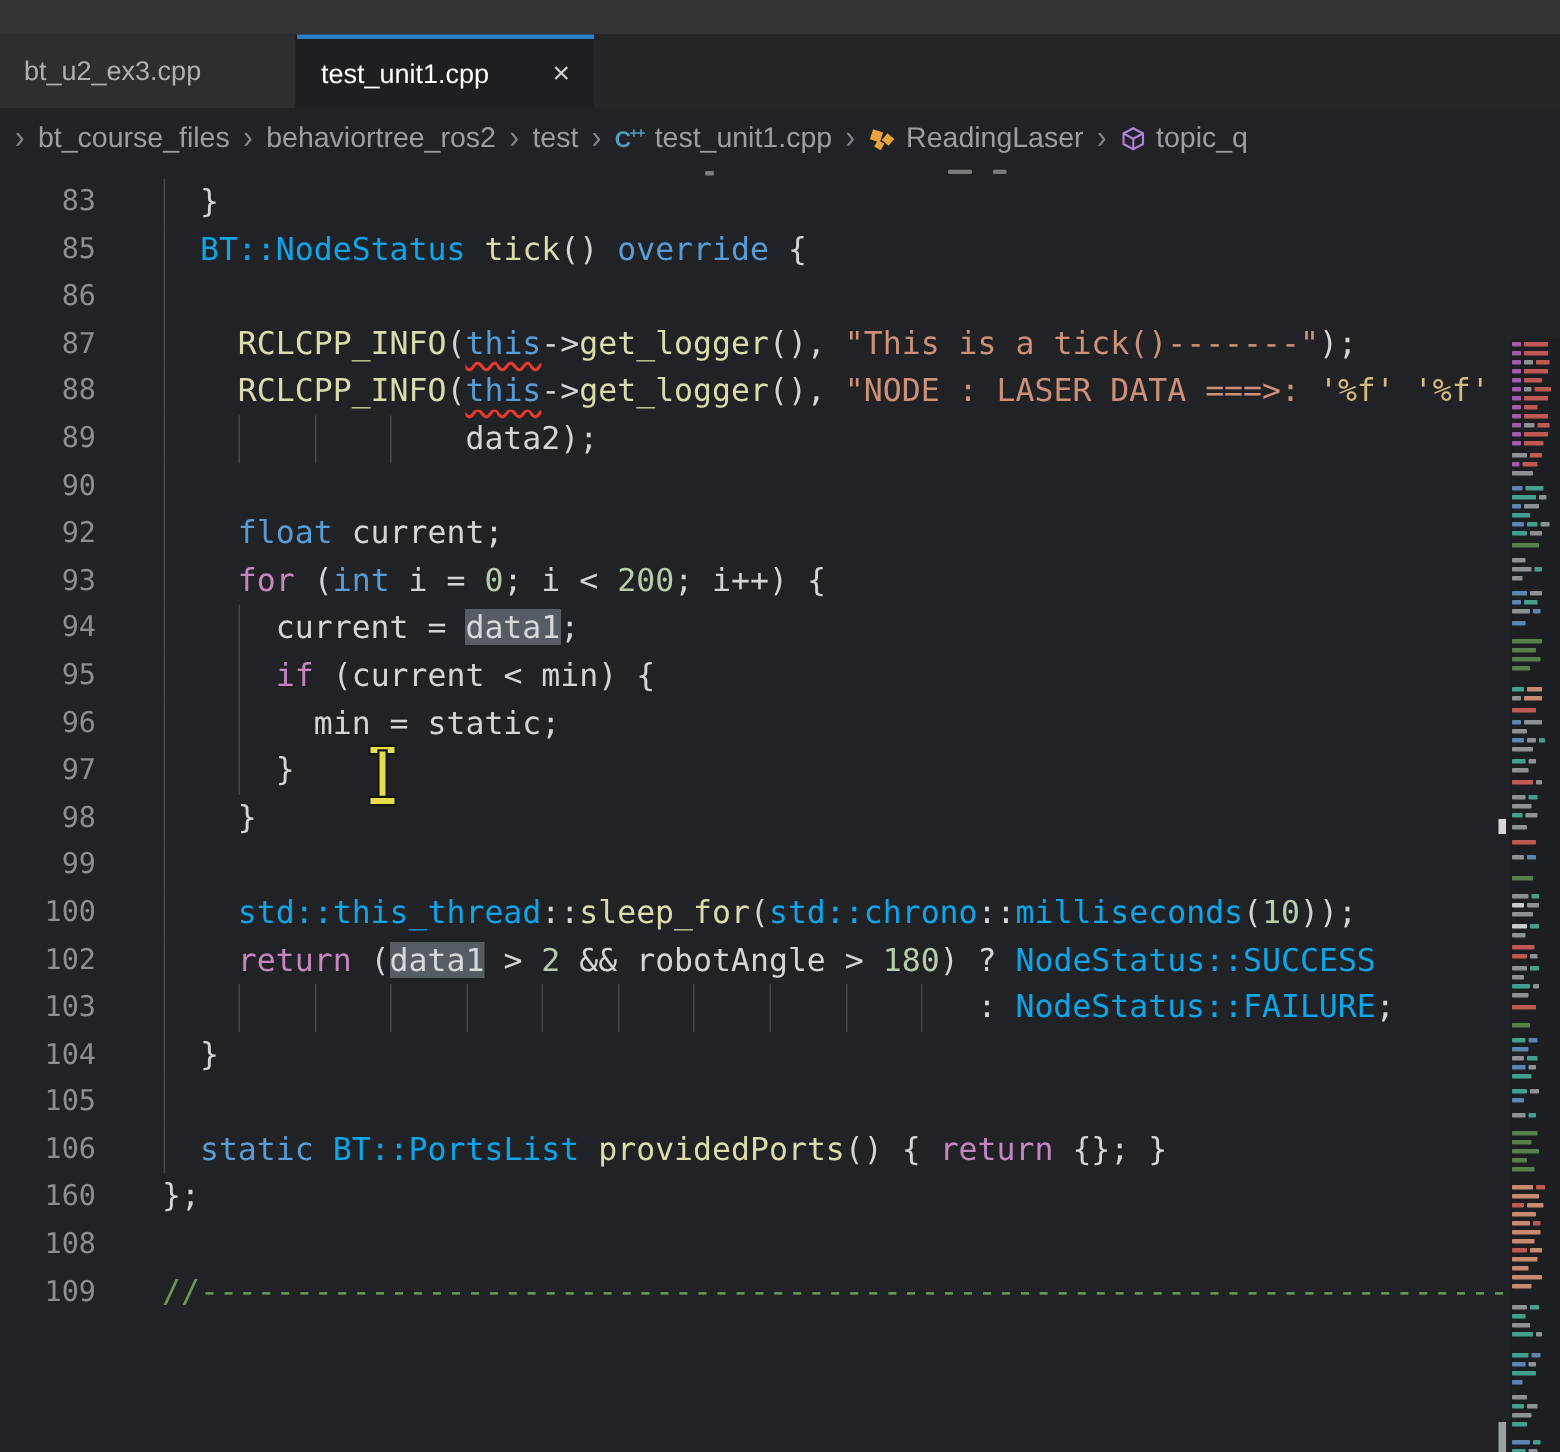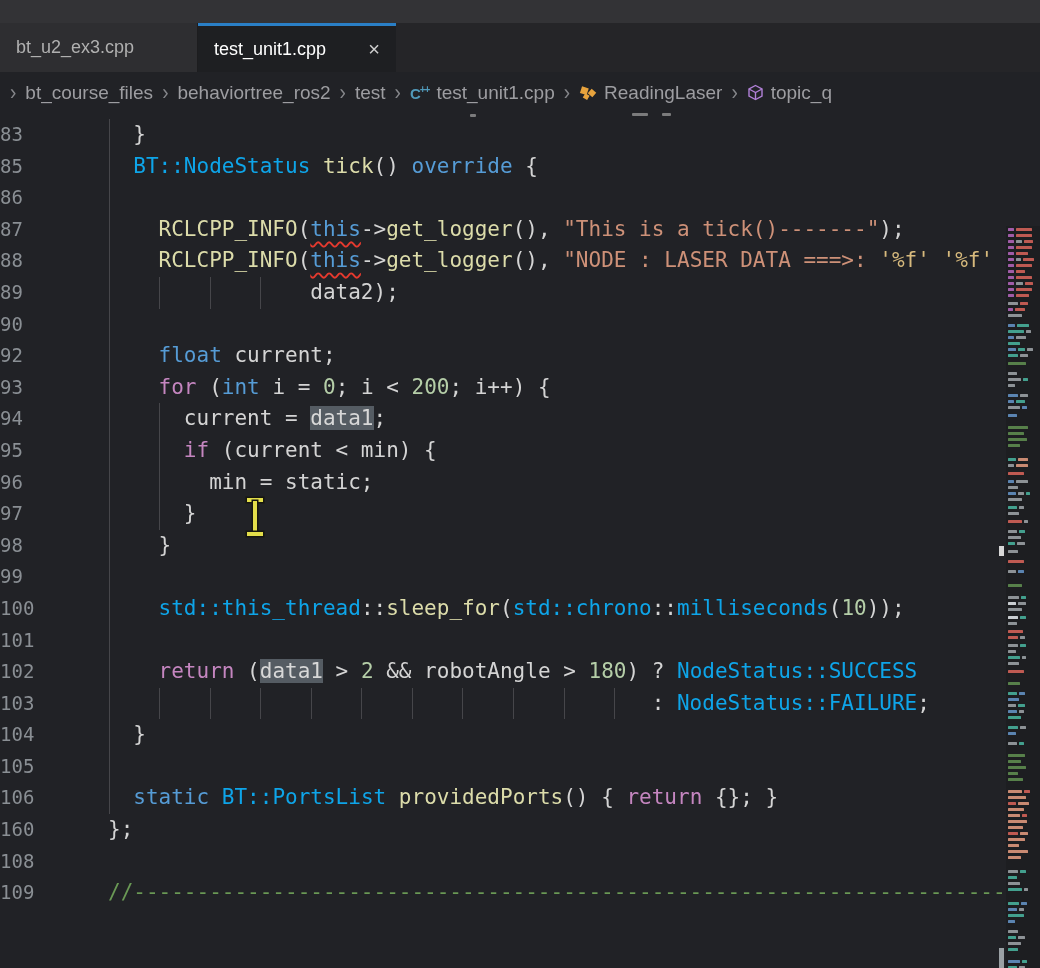--- a/index.html
+++ b/index.html
@@ -20,21 +20,21 @@
               font-size:19px;color:#9d9da1;white-space:nowrap;}
   .bc-chev{color:#85868a;font-size:19px;transform:scaleY(1.15);}
   .bc-item{display:flex;align-items:center;gap:7px;}
   .bc-ico-cpp{color:#519aba;font-weight:bold;font-size:15px;letter-spacing:-1px;}
   .bc-ico-cpp small{font-size:10px;vertical-align:super;}
   
   .editor{position:absolute;left:0;top:113px;width:1040px;height:855px;background:#212226;overflow:hidden;}
   .code-lines{position:absolute;left:0;top:6px;width:1003px;overflow:hidden;
               font-family:"DejaVu Sans Mono", monospace;font-size:21px;}
   .code-row{display:flex;height:31.6px;line-height:31.6px;white-space:pre;}
-  .lnum{width:64px;color:#8a8f94;font-size:19px;flex:none;}
+  .lnum{width:64px;text-align:right;color:#8a8f94;font-size:19px;flex:none;}
   .ctext{margin-left:44px;position:relative;flex:1;}
   .guide{position:absolute;top:0;height:31.6px;width:1px;background:#46464a;}
   .tok-d{color:#d4d4d4}.tok-k{color:#569cd6}.tok-c{color:#c586c0}.tok-t{color:#0ea5e9}
   .tok-f{color:#dcdcaa}.tok-s{color:#ce9178}.tok-fs{color:#d7ba7d}.tok-n{color:#b5cea8}
   .tok-cm{color:#6a9955}
   .tok-th{color:#569cd6;text-decoration:underline;text-decoration-style:wavy;
           text-decoration-color:#e5392e;text-decoration-thickness:1.5px;text-underline-offset:5px;}
   .tok-hl{color:#d8d8d8;background:#555c63;}
   .frag{position:absolute;background:#9a9a9a;height:3px;border-radius:1px;opacity:.75;}
   
@@ -119,21 +119,20 @@
       <div class="code-row"><div class="lnum">90</div><div class="ctext"><div class="guide" style="left: 0.5px;"></div></div></div>
       <div class="code-row"><div class="lnum">92</div><div class="ctext"><div class="guide" style="left: 0.5px;"></div><span class="tok-d">    </span><span class="tok-k">float</span><span class="tok-d"> current;</span></div></div>
       <div class="code-row"><div class="lnum">93</div><div class="ctext"><div class="guide" style="left: 0.5px;"></div><span class="tok-d">    </span><span class="tok-c">for</span><span class="tok-d"> (</span><span class="tok-k">int</span><span class="tok-d"> i = </span><span class="tok-n">0</span><span class="tok-d">; i &lt; </span><span class="tok-n">200</span><span class="tok-d">; i++) {</span></div></div>
       <div class="code-row"><div class="lnum">94</div><div class="ctext"><div class="guide" style="left: 0.5px;"></div><div class="guide" style="left: 51.06px;"></div><span class="tok-d">      current = </span><span class="tok-hl">data1</span><span class="tok-d">;</span></div></div>
       <div class="code-row"><div class="lnum">95</div><div class="ctext"><div class="guide" style="left: 0.5px;"></div><div class="guide" style="left: 51.06px;"></div><span class="tok-d">      </span><span class="tok-c">if</span><span class="tok-d"> (current &lt; min) {</span></div></div>
       <div class="code-row"><div class="lnum">96</div><div class="ctext"><div class="guide" style="left: 0.5px;"></div><div class="guide" style="left: 51.06px;"></div><span class="tok-d">        min = static;</span></div></div>
       <div class="code-row"><div class="lnum">97</div><div class="ctext"><div class="guide" style="left: 0.5px;"></div><div class="guide" style="left: 51.06px;"></div><span class="tok-d">      }</span></div></div>
       <div class="code-row"><div class="lnum">98</div><div class="ctext"><div class="guide" style="left: 0.5px;"></div><span class="tok-d">    }</span></div></div>
       <div class="code-row"><div class="lnum">99</div><div class="ctext"><div class="guide" style="left: 0.5px;"></div></div></div>
       <div class="code-row"><div class="lnum">100</div><div class="ctext"><div class="guide" style="left: 0.5px;"></div><span class="tok-d">    </span><span class="tok-t">std::this_thread</span><span class="tok-d">::</span><span class="tok-f">sleep_for</span><span class="tok-d">(</span><span class="tok-t">std::chrono</span><span class="tok-d">::</span><span class="tok-t">milliseconds</span><span class="tok-d">(</span><span class="tok-n">10</span><span class="tok-d">));</span></div></div>
-      <div class="code-row"><div class="lnum">101</div><div class="ctext"><div class="guide" style="left: 0.5px;"></div></div></div>
       <div class="code-row"><div class="lnum">102</div><div class="ctext"><div class="guide" style="left: 0.5px;"></div><span class="tok-d">    </span><span class="tok-c">return</span><span class="tok-d"> (</span><span class="tok-hl">data1</span><span class="tok-d"> &gt; </span><span class="tok-n">2</span><span class="tok-d"> &amp;&amp; robotAngle &gt; </span><span class="tok-n">180</span><span class="tok-d">) ? </span><span class="tok-t">NodeStatus::SUCCESS</span></div></div>
       <div class="code-row"><div class="lnum">103</div><div class="ctext"><div class="guide" style="left: 0.5px;"></div><div class="guide" style="left: 51.06px;"></div><div class="guide" style="left: 101.62px;"></div><div class="guide" style="left: 152.18px;"></div><div class="guide" style="left: 202.74px;"></div><div class="guide" style="left: 253.3px;"></div><div class="guide" style="left: 303.86px;"></div><div class="guide" style="left: 354.42px;"></div><div class="guide" style="left: 404.98px;"></div><div class="guide" style="left: 455.54px;"></div><div class="guide" style="left: 506.1px;"></div><span class="tok-d">                                           : </span><span class="tok-t">NodeStatus::FAILURE</span><span class="tok-d">;</span></div></div>
       <div class="code-row"><div class="lnum">104</div><div class="ctext"><div class="guide" style="left: 0.5px;"></div><span class="tok-d">  }</span></div></div>
       <div class="code-row"><div class="lnum">105</div><div class="ctext"><div class="guide" style="left: 0.5px;"></div></div></div>
       <div class="code-row"><div class="lnum">106</div><div class="ctext"><div class="guide" style="left: 0.5px;"></div><span class="tok-d">  </span><span class="tok-k">static</span><span class="tok-d"> </span><span class="tok-t">BT::PortsList</span><span class="tok-d"> </span><span class="tok-f">providedPorts</span><span class="tok-d">() { </span><span class="tok-c">return</span><span class="tok-d"> {}; }</span></div></div>
       <div class="code-row"><div class="lnum">160</div><div class="ctext"><span class="tok-d">};</span></div></div>
       <div class="code-row"><div class="lnum">108</div><div class="ctext"></div></div>
       <div class="code-row"><div class="lnum">109</div><div class="ctext"><span class="tok-cm">//----------------------------------------------------------------------</span></div></div>
     </div>
   <div class="minimap" id="minimap">

